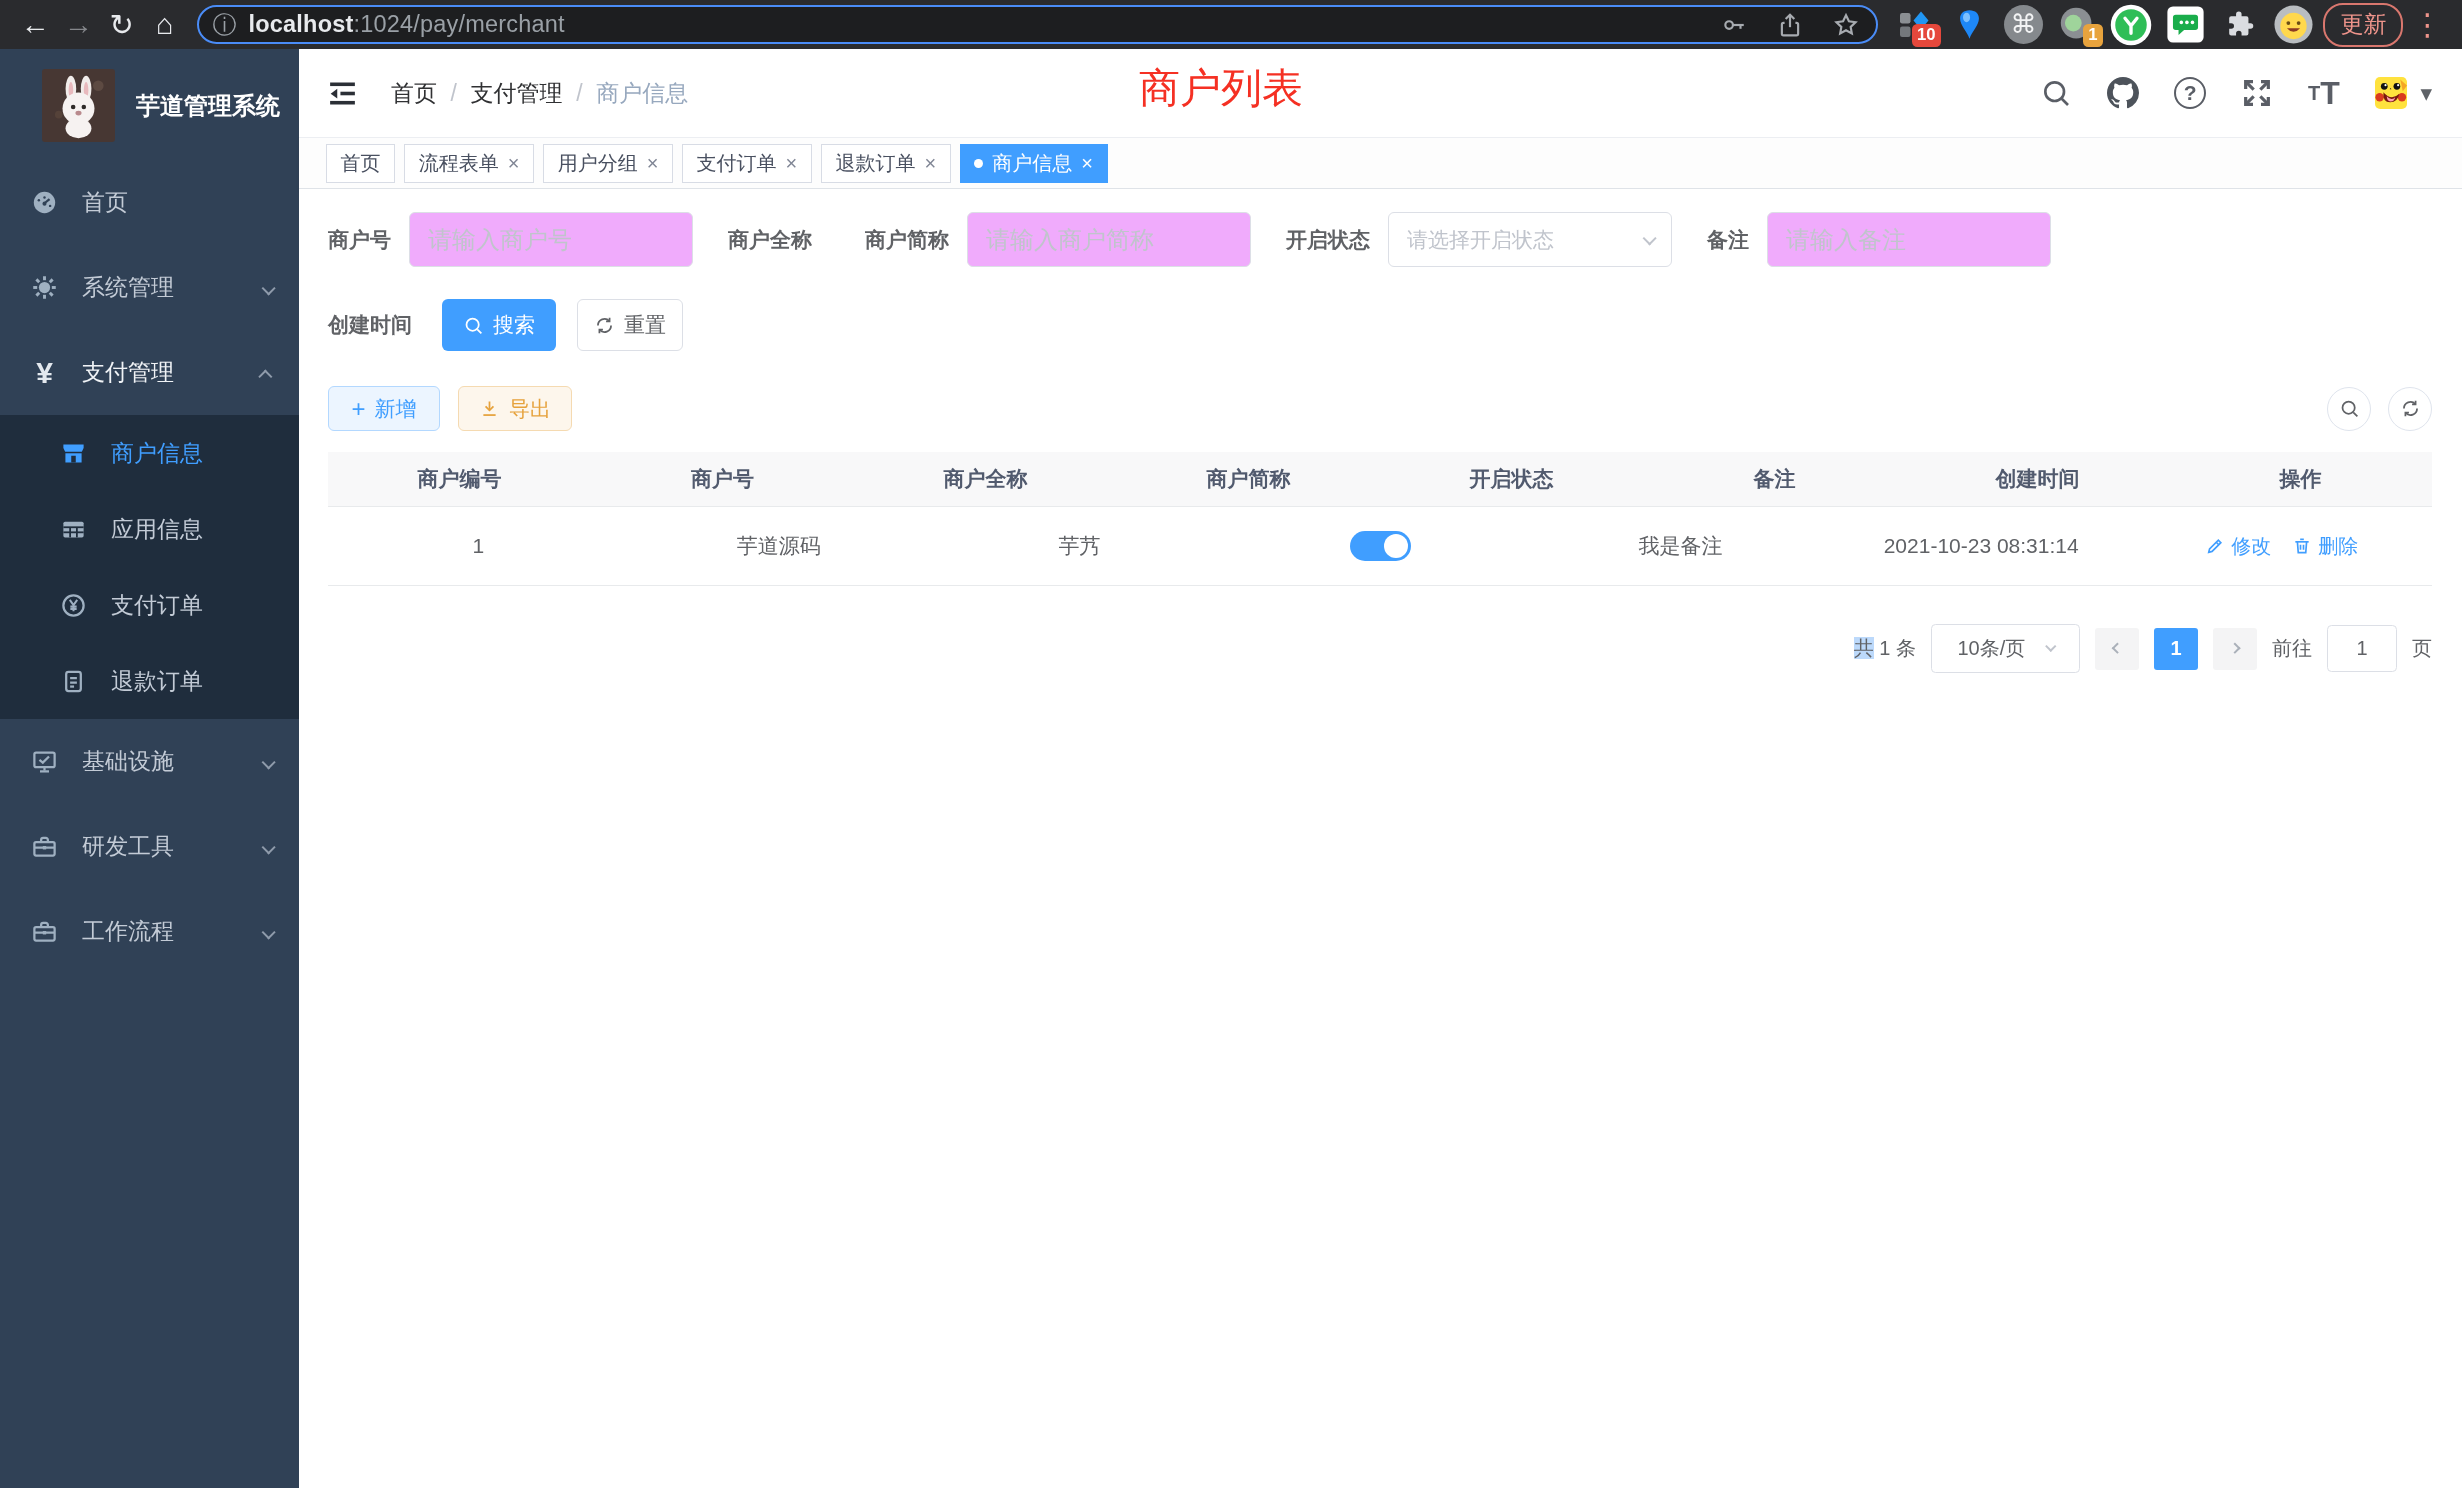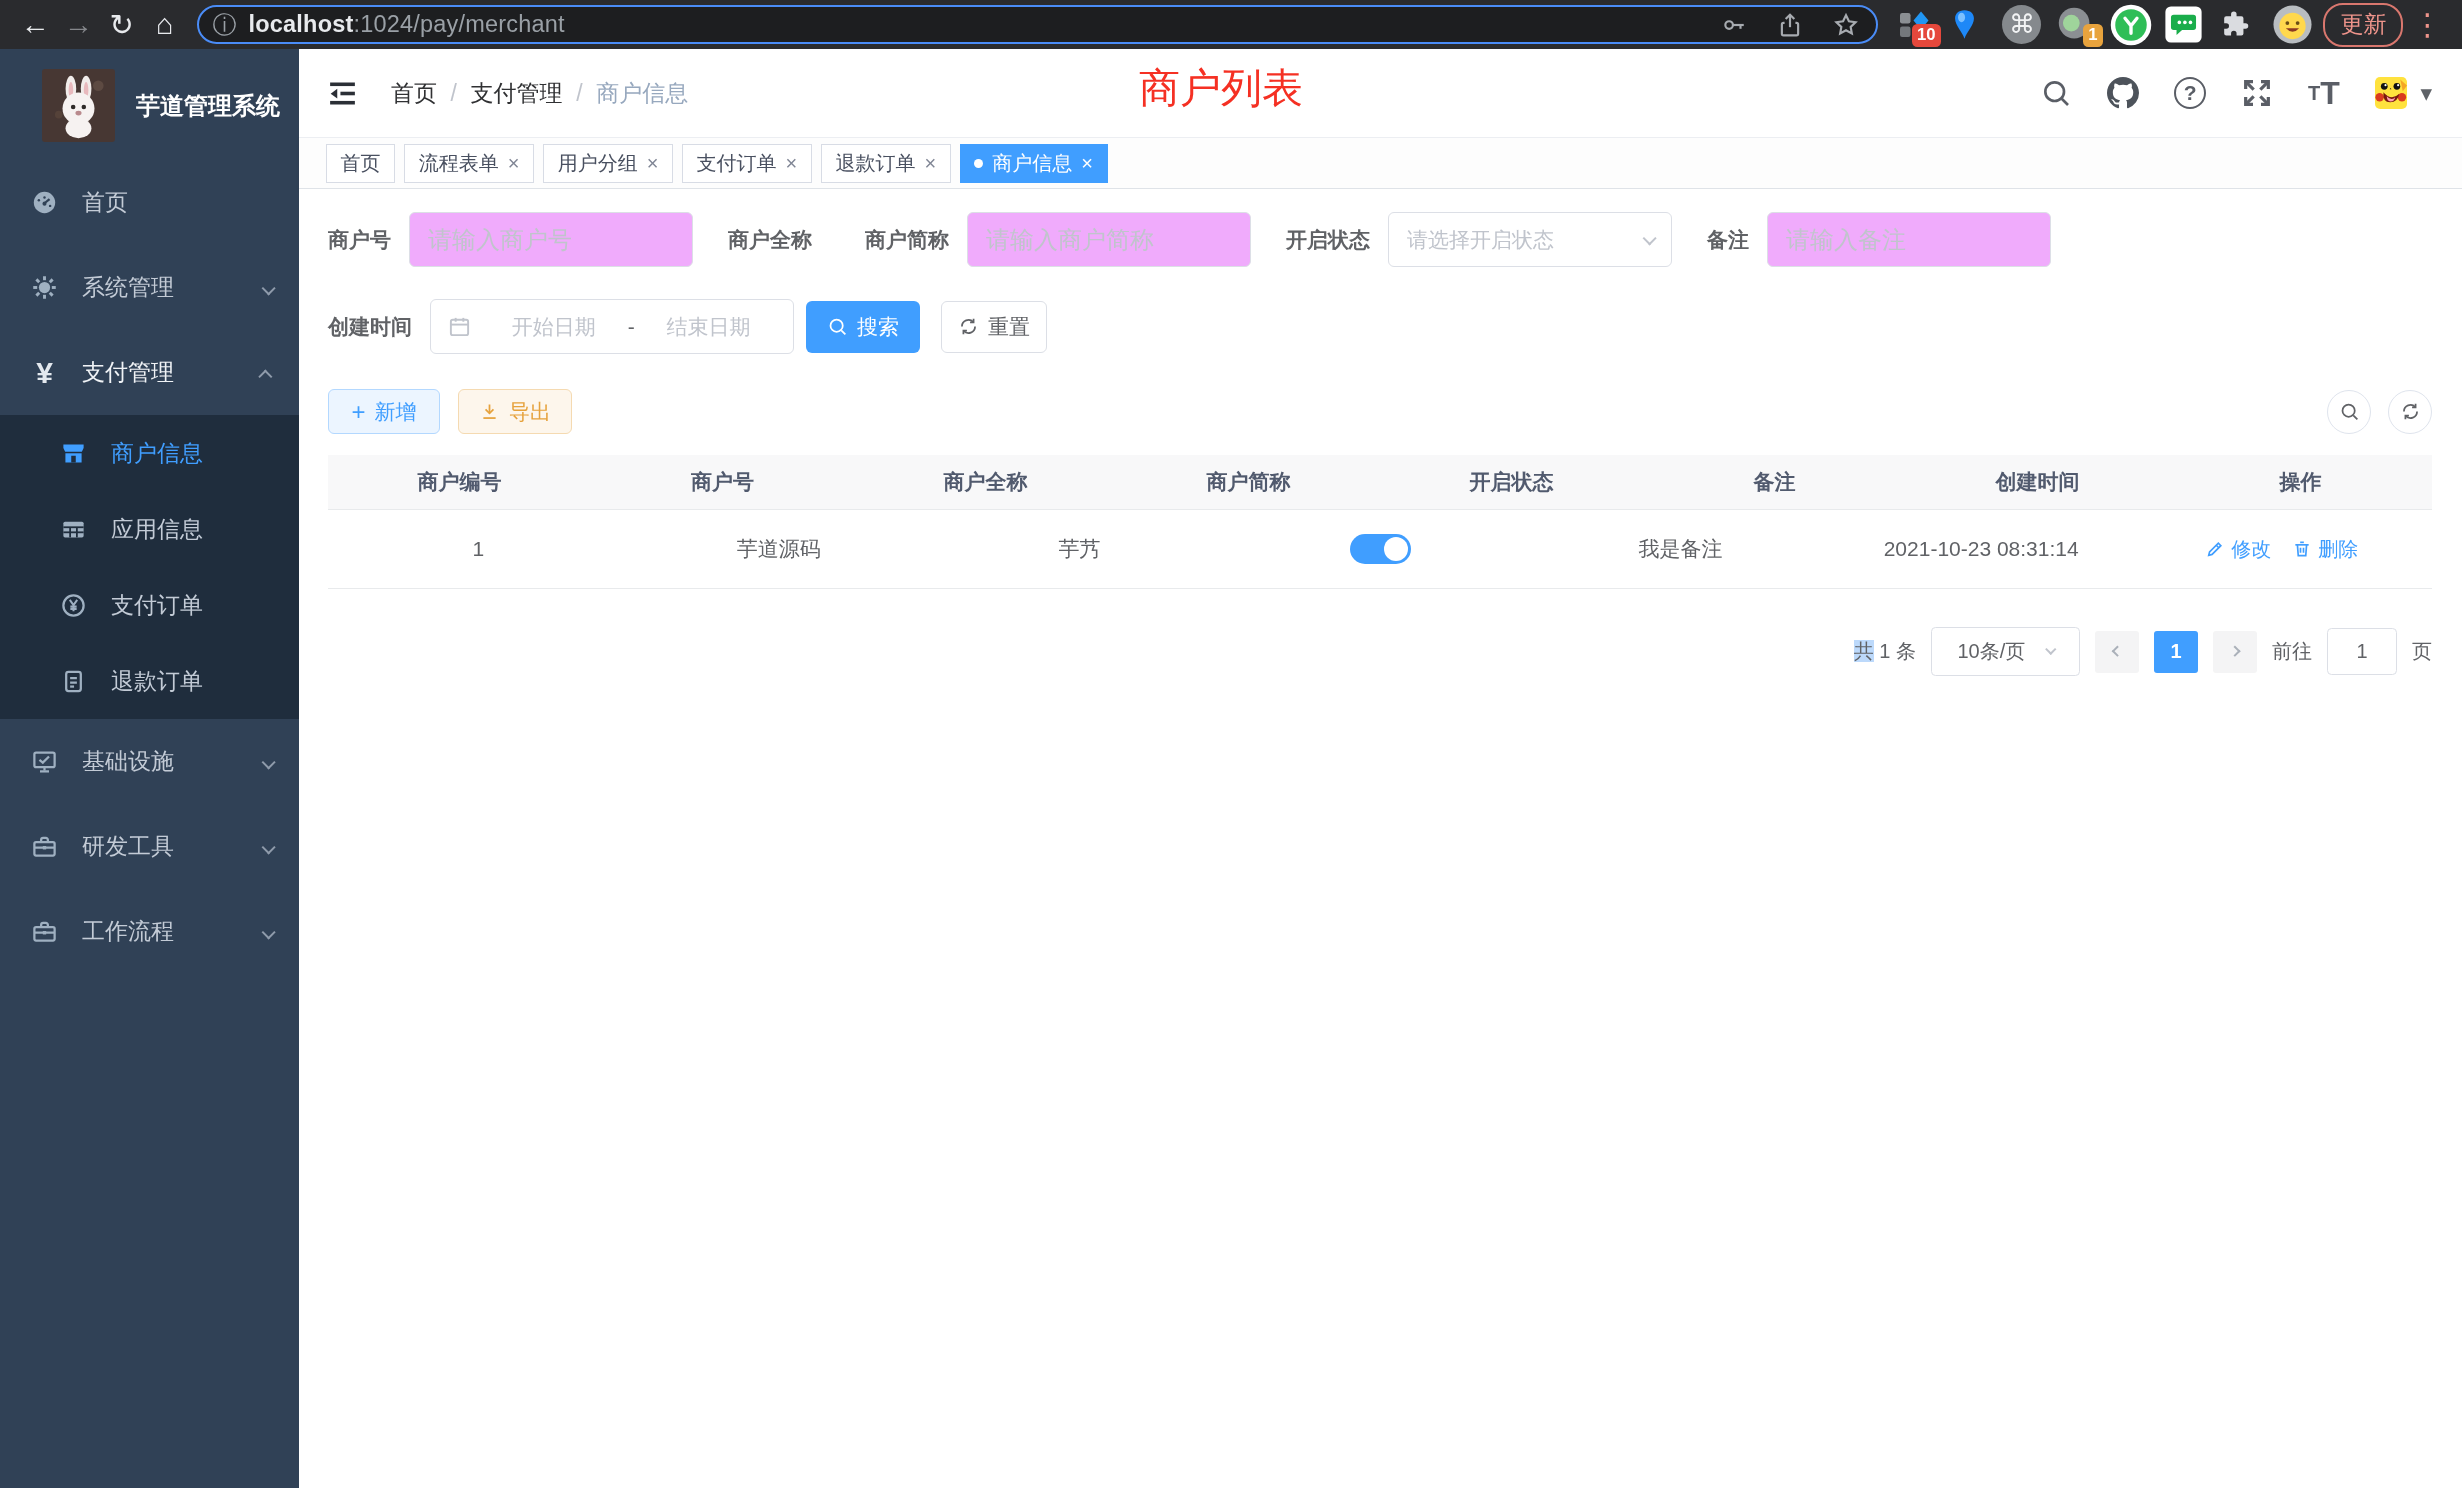--- a/index.html
+++ b/index.html
@@ -12,21 +12,21 @@
   .nav-btn { width:44px; height:44px; display:flex; align-items:center; justify-content:center; font-size:29px; color:#e8eaed; cursor:pointer; }
   .nav-btn.disabled { color:#85878b; }
   .url-bar { margin-left:10.6px; width:1712px; height:39px; background:#1d1e20; border:2.3px solid #4a8cf7; border-radius:21px; display:flex; align-items:center; padding:0 16.7px 0 13.6px; }
   .info-icon { font-size:24px; color:#9aa0a6; margin-right:12px; line-height:1; }
   .url-text { font-size:23.5px; letter-spacing:0.2px; white-space:nowrap; }
   .url-host { color:#e8eaed; font-weight:bold; }
   .url-path { color:#9aa0a6; }
   .url-actions { margin-left:auto; display:flex; align-items:center; gap:30px; color:#a7abb0; }
   .url-actions svg { width:26px; height:26px; stroke:currentColor; fill:none; stroke-width:2; }
   .ext-row { display:flex; align-items:center; gap:12px; margin-left:16.7px; }
-  .ext { position:relative; width:42px; height:42px; display:flex; align-items:center; justify-content:flex-start; cursor:pointer; }
+  .ext { position:relative; width:42px; height:42px; display:flex; align-items:center; justify-content:center; cursor:pointer; }
   .badge { position:absolute; right:-4.5px; bottom:-1.5px; background:#e5483c; color:#fff; font-size:16.7px; line-height:1; padding:3px 5.3px; border-radius:5.3px; font-weight:bold; }
   .badge.orange { background:#e8a33d; }
   .circle-ext { width:39px; height:39px; border-radius:50%; display:flex; align-items:center; justify-content:center; }
   .cmd-circle { background:#85898d; color:#f2f3f4; font-size:26px; }
   .update-pill { margin-left:9px; border:2.3px solid #d9776e; color:#ee948b; font-size:23px; border-radius:20px; padding:4.5px 15px; cursor:pointer; white-space:nowrap; }
   .kebab { color:#ee948b; font-size:30px; padding:0 9px; cursor:pointer; }
 
   
   .app { display:flex; height:1440px; }
 
@@ -493,33 +493,20 @@
         </div>
         <div class="f-group" style="margin-right:0;">
           <span class="f-label">备注</span>
           <input class="el-input" placeholder="请输入备注" style="">
         </div>
       </div>
 
       <div class="form-row row2">
         <div class="f-group" style="margin-right:0;">
           <span class="f-label">创建时间</span>
-          <div class="date-range">
-            <span class="cal">
-              <svg viewBox="0 0 24 24">
-                  <rect x="3" y="5" width="18" height="16" rx="2"></rect>
-                  <line x1="3" y1="10" x2="21" y2="10"></line>
-                  <line x1="8" y1="3" x2="8" y2="7"></line>
-                  <line x1="16" y1="3" x2="16" y2="7"></line>
-                </svg>
-            </span>
-            <span class="date-ph">开始日期</span>
-            <span class="date-sep">-</span>
-            <span class="date-ph">结束日期</span>
-          </div>
         </div>
         <button class="btn btn-search">
           <svg viewBox="0 0 24 24">
               <circle cx="11" cy="11" r="7"></circle>
               <line x1="16.3" y1="16.3" x2="21" y2="21"></line>
             </svg>
           <span>搜索</span>
         </button>
         <button class="btn btn-reset">
           <svg viewBox="0 0 24 24">

